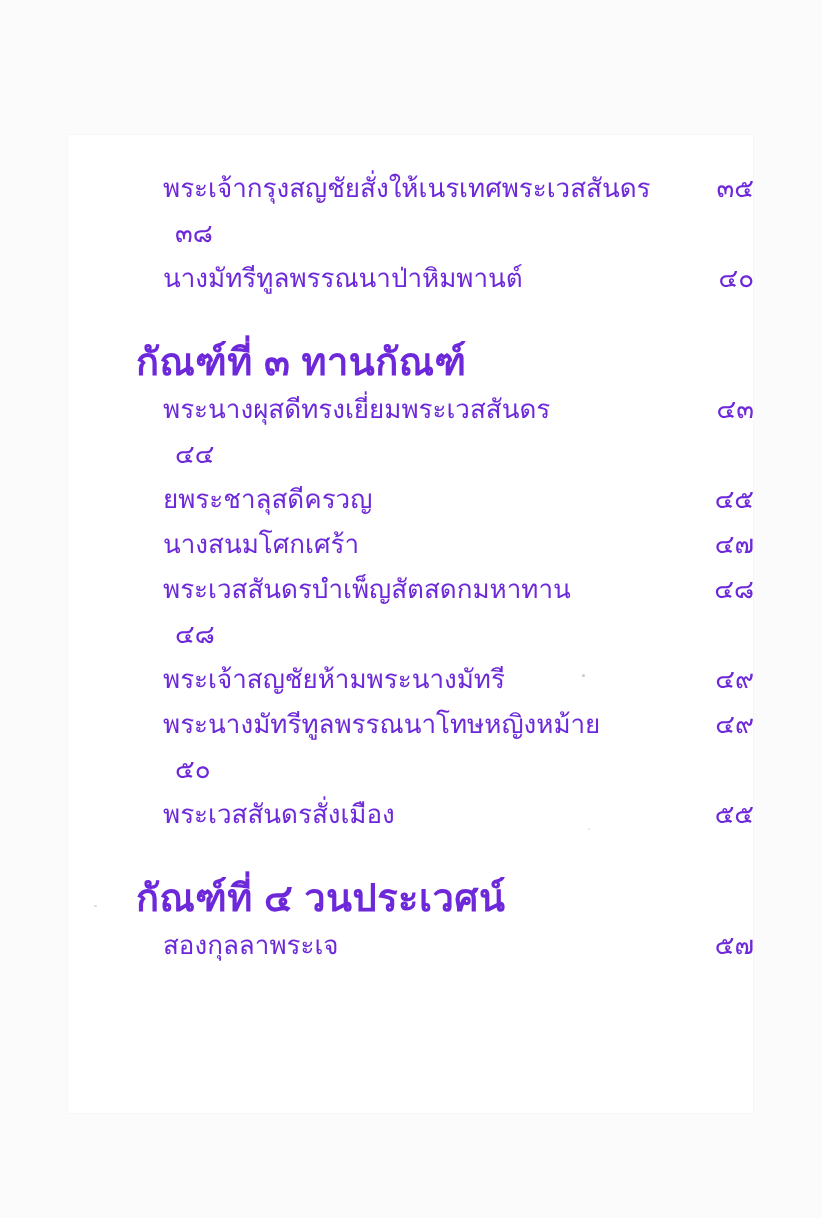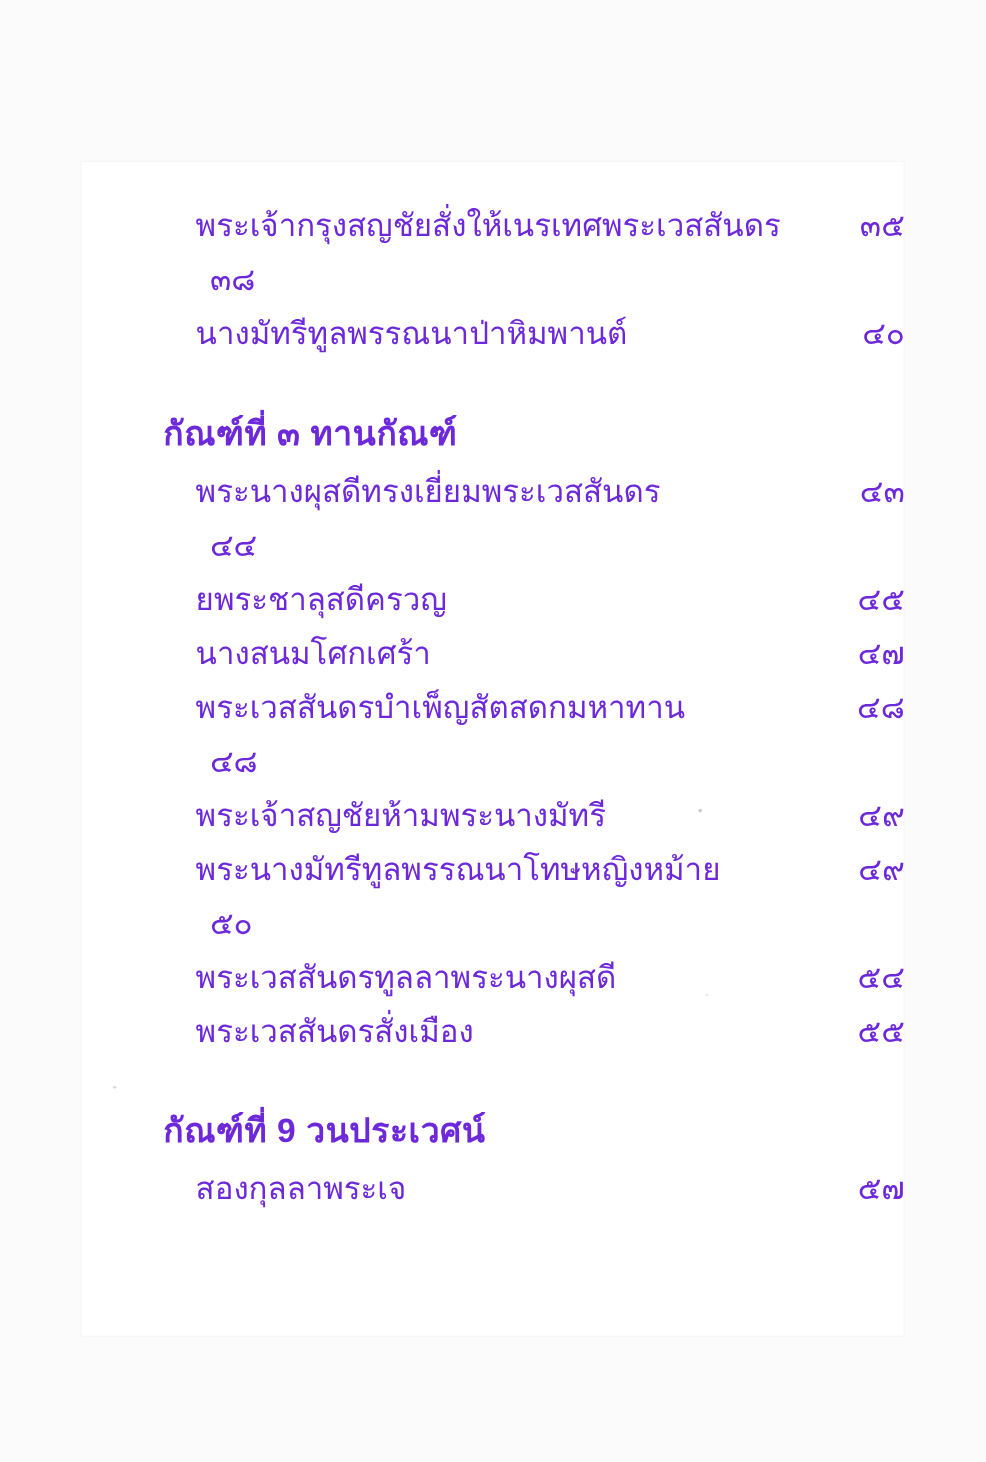--- a/index.html
+++ b/index.html
@@ -25,21 +25,21 @@
   .toc {
     position: absolute;
     left: 44px;            
     top: 31px;             
     width: 618px;          
     color: #6d28d9;
     margin-left: 24px;
   }
   .toc-section { width: 100%; }
   .section-header {
-    font-size: 28px;
+    font-size: 38px;
     font-weight: bold;
     line-height: 50px;
     height: 50px;
     margin-top: 36px;
     letter-spacing: 0.5px;
     white-space: nowrap;
   }
   .row {
     display: flex;
     justify-content: space-between;
@@ -110,30 +110,26 @@
             <span class="entry-page">๔๙</span>
           </div>
           <div class="row">
             <span class="entry-title">พระนางมัทรีทูลพรรณนาโทษหญิงหม้าย</span>
             <span class="entry-page">๔๙</span>
           </div>
           <div class="row">
             <span class="entry-page">๕๐</span>
           </div>
           <div class="row">
-            <span class="entry-title">พระเวสสันดรทูลลาพระนางผุสดี</span>
-            <span class="entry-page">๕๔</span>
-          </div>
-          <div class="row">
             <span class="entry-title">พระเวสสันดรสั่งเมือง</span>
             <span class="entry-page">๕๕</span>
           </div>
         </section>
         <section class="toc-section">
-          <h2 class="section-header">กัณฑ์ที่ 9 วนประเวศน์</h2>
+          <h2 class="section-header">กัณฑ์ที่ ๔ วนประเวศน์</h2>
           <div class="row">
             <span class="entry-title">สองกุลลาพระเจ</span>
             <span class="entry-page">๕๗</span>
           </div>
         </section>
       </div>
     <div class="speck speck-1"></div>
     <div class="speck speck-2"></div>
     <div class="speck speck-3"></div>
   </div>

